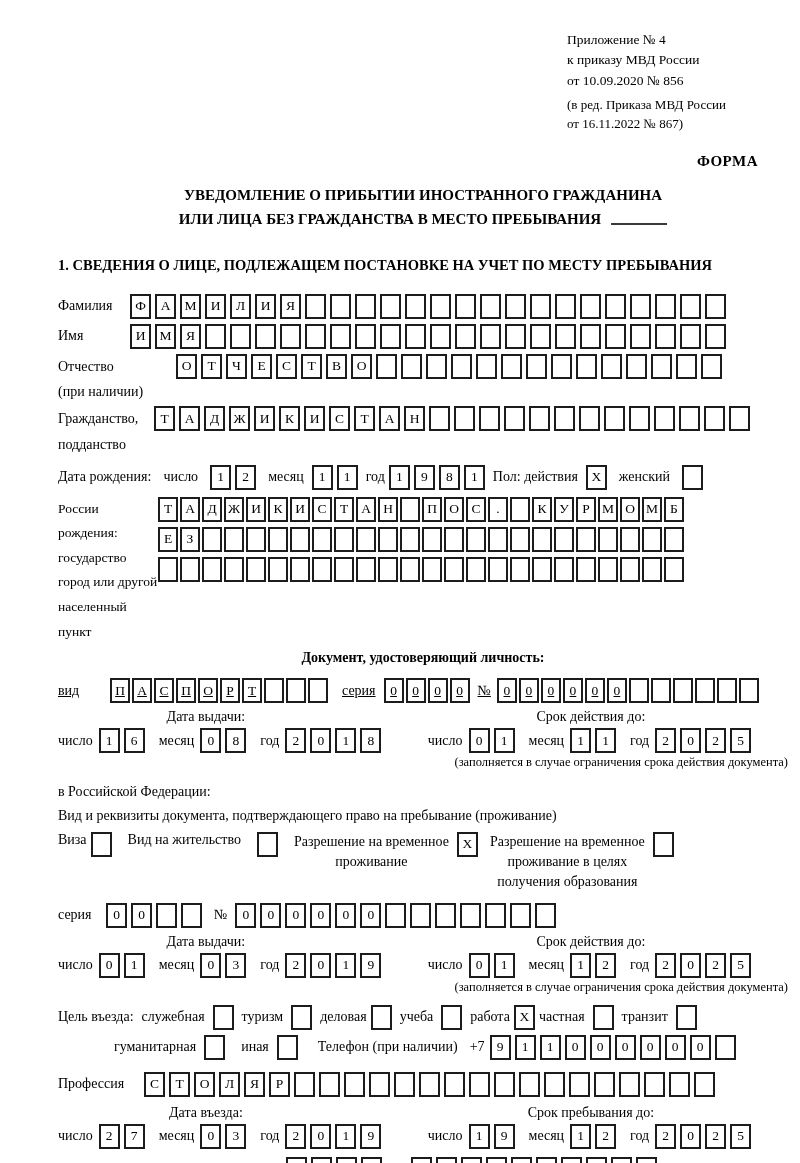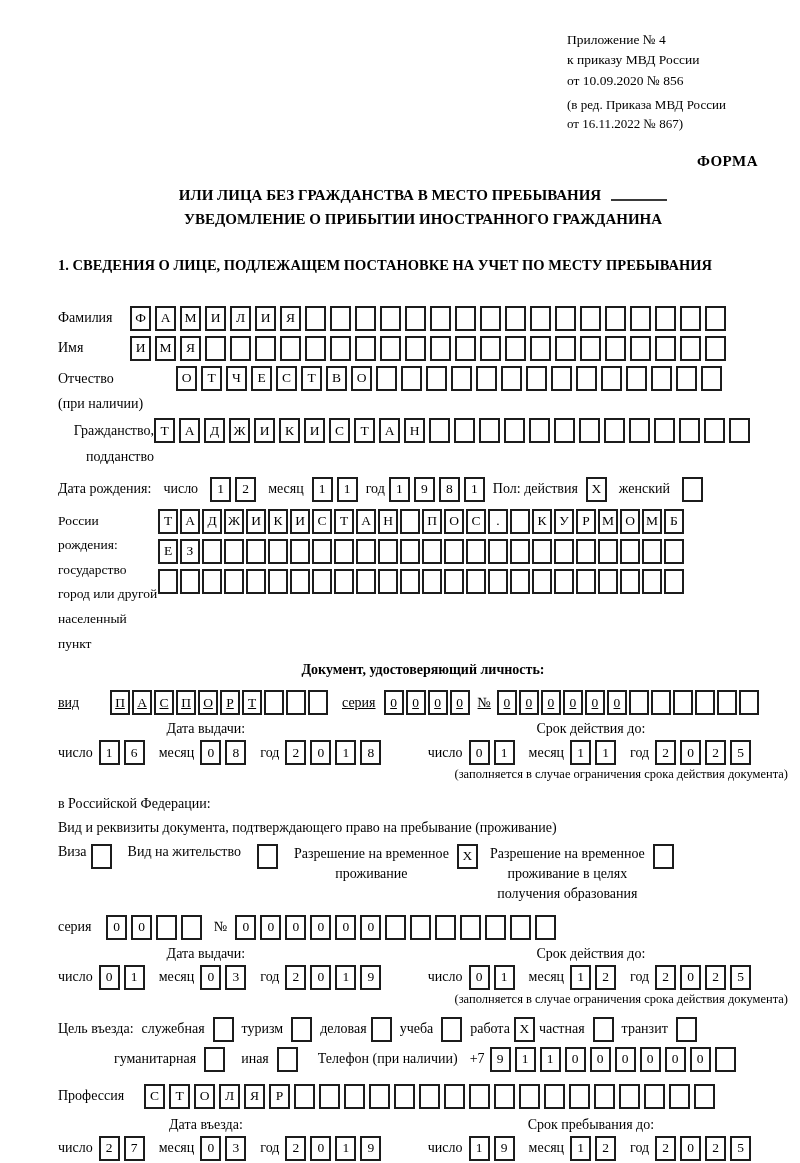--- a/index.html
+++ b/index.html
@@ -51,27 +51,27 @@
     <div>к приказу МВД России</div>
     <div>от 10.09.2020 № 856</div>
     <div class="sub">
       <div>(в ред. Приказа МВД России</div>
       <div>от 16.11.2022 № 867)</div>
     </div>
   </div>
   <div class="forma">ФОРМА</div>
 
   <div class="title">
+    <div>УВЕДОМЛЕНИЕ О ПРИБЫТИИ ИНОСТРАННОГО ГРАЖДАНИНА</div>
     <div><span>ИЛИ ЛИЦА БЕЗ ГРАЖДАНСТВА В МЕСТО ПРЕБЫВАНИЯ</span><span class="blank"></span></div>
-    <div>УВЕДОМЛЕНИЕ О ПРИБЫТИИ ИНОСТРАННОГО ГРАЖДАНИНА</div>
   </div>
 
   <div class="sect">1. СВЕДЕНИЯ О ЛИЦЕ, ПОДЛЕЖАЩЕМ ПОСТАНОВКЕ НА УЧЕТ ПО МЕСТУ ПРЕБЫВАНИЯ</div>
 
-  <div class="row" style="margin-top:32px;">
+  <div class="row" style="margin-top:20px;">
     <span class="lbl" style="width:72px;">Фамилия</span>
     <span class="cells">
         <span class="cell">Ф</span>
         <span class="cell">А</span>
         <span class="cell">М</span>
         <span class="cell">И</span>
         <span class="cell">Л</span>
         <span class="cell">И</span>
         <span class="cell">Я</span>
         <span class="cell"></span>
@@ -148,21 +148,21 @@
         <span class="cell"></span>
         <span class="cell"></span>
         <span class="cell"></span>
         <span class="cell"></span>
         <span class="cell"></span>
         <span class="cell"></span>
         <span class="cell"></span>
       </span>
   </div>
 
-  <div class="row top" style="margin-top:2px;text-align:right;">
+  <div class="row top" style="margin-top:2px;">
     <span class="lblcol" style="width:96px;line-height:1.8;">
       <div>Гражданство,</div>
       <div>подданство</div>
     </span>
     <span class="cells">
         <span class="cell">Т</span>
         <span class="cell">А</span>
         <span class="cell">Д</span>
         <span class="cell">Ж</span>
         <span class="cell">И</span>

